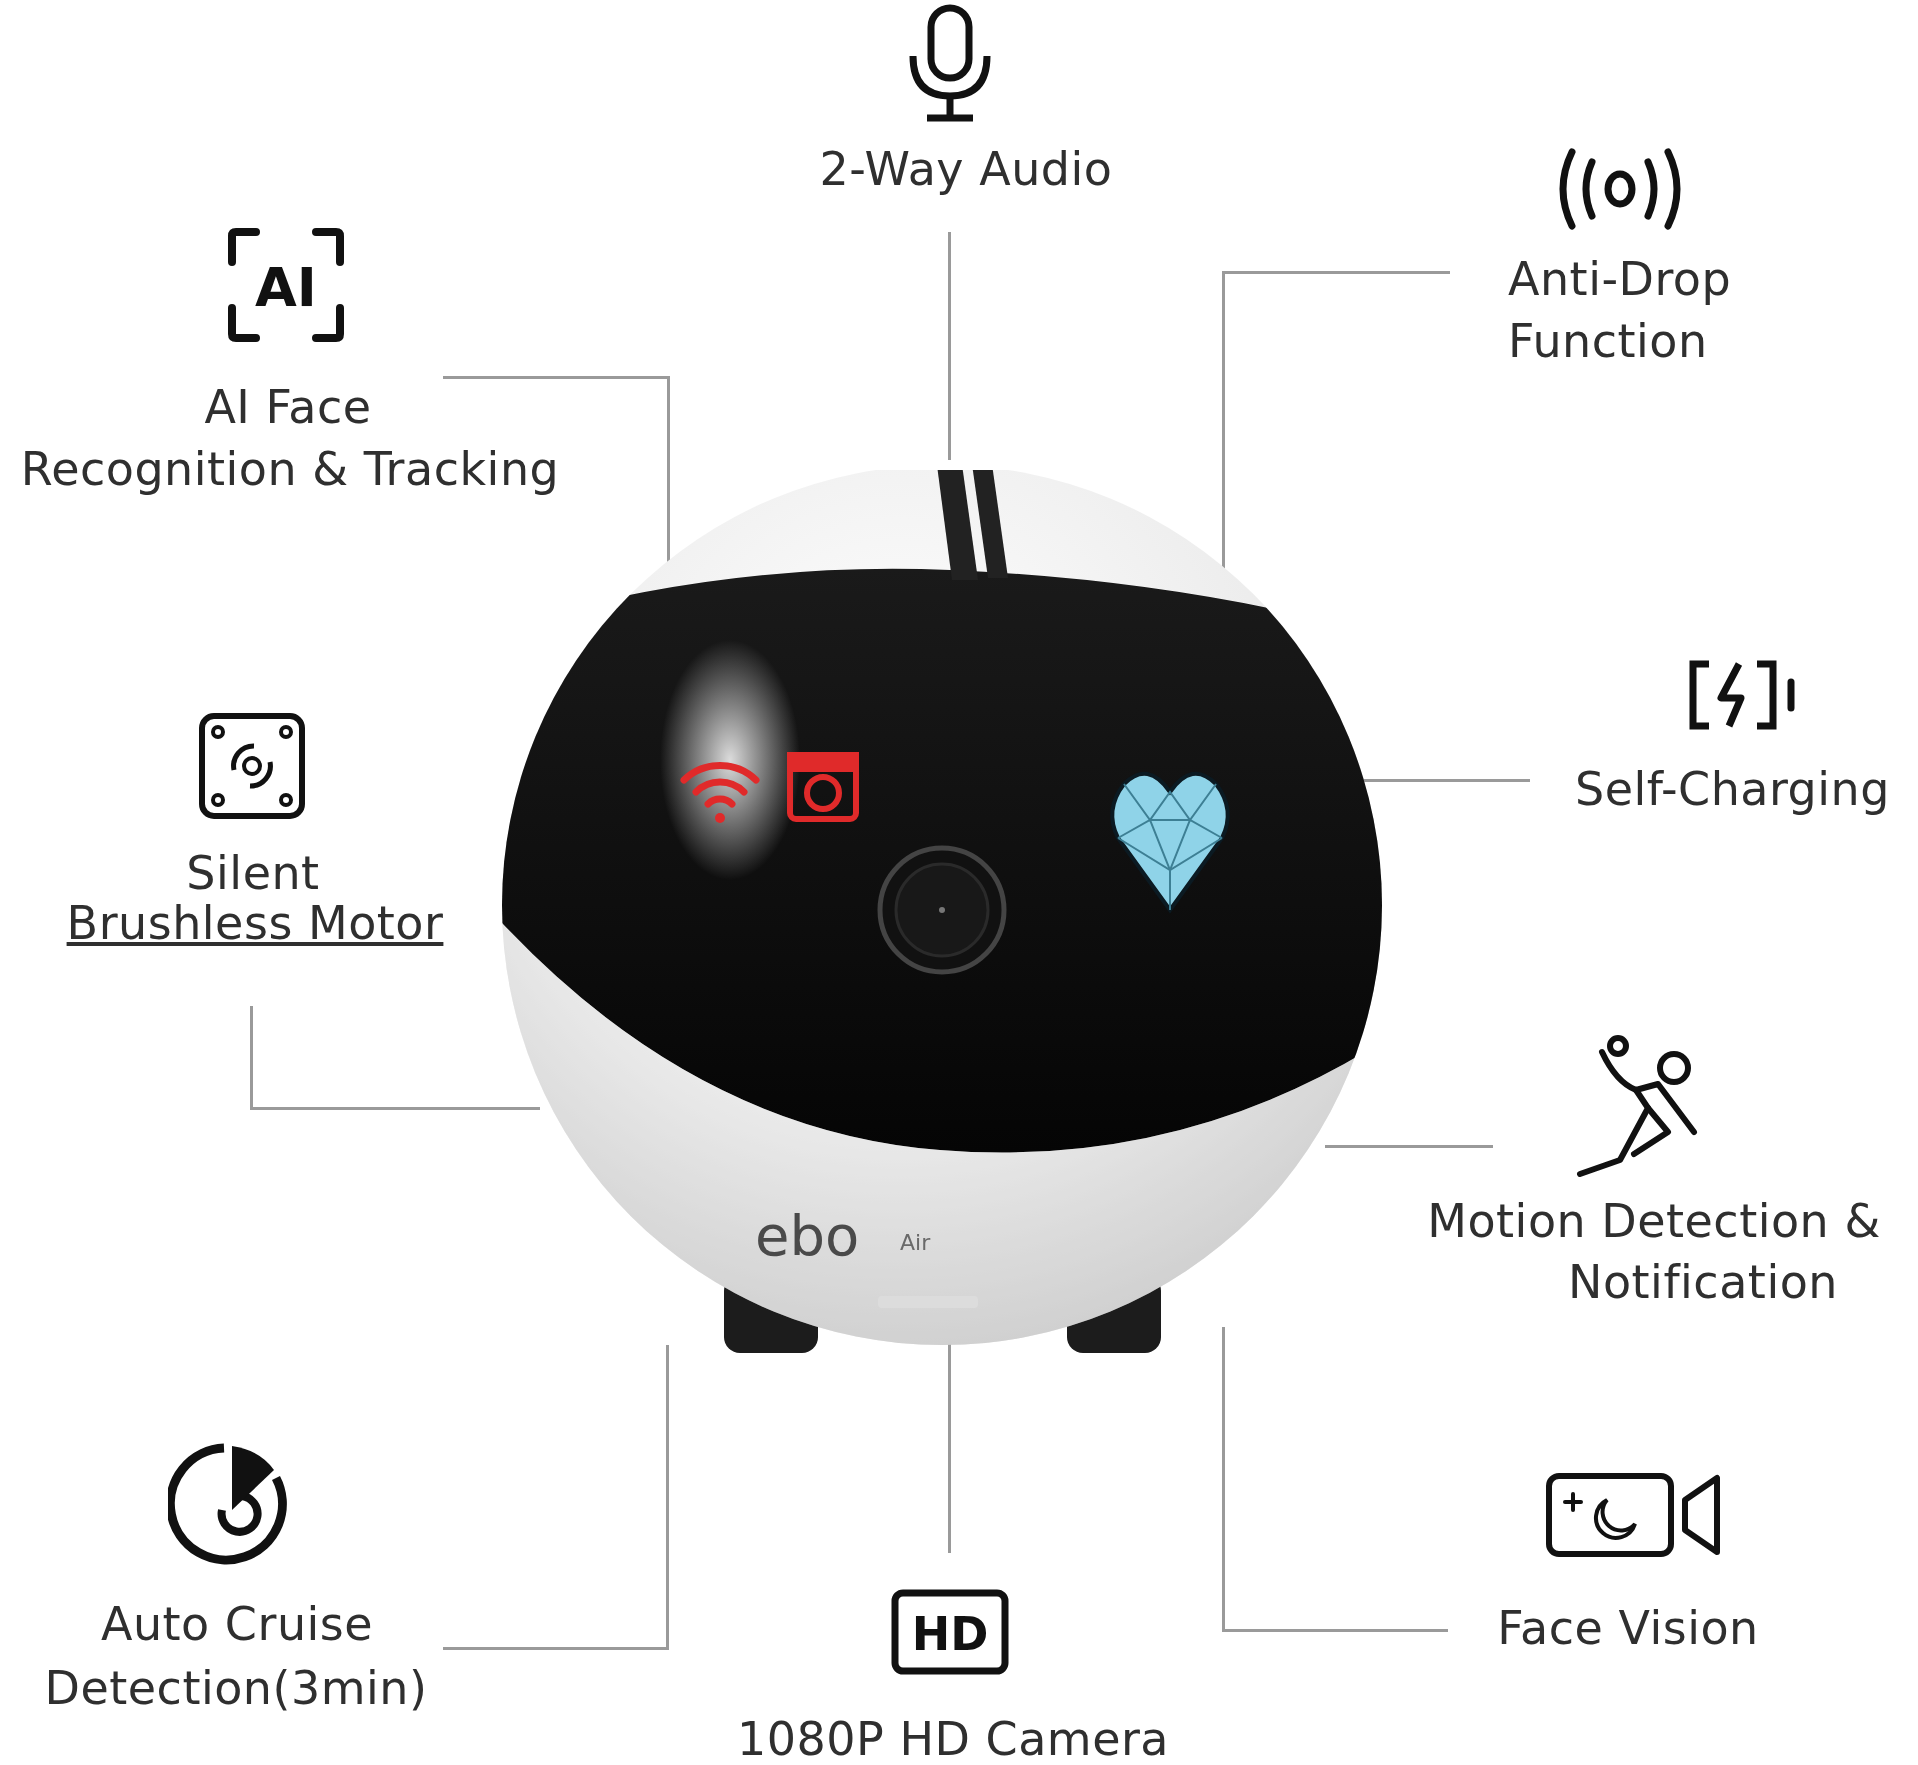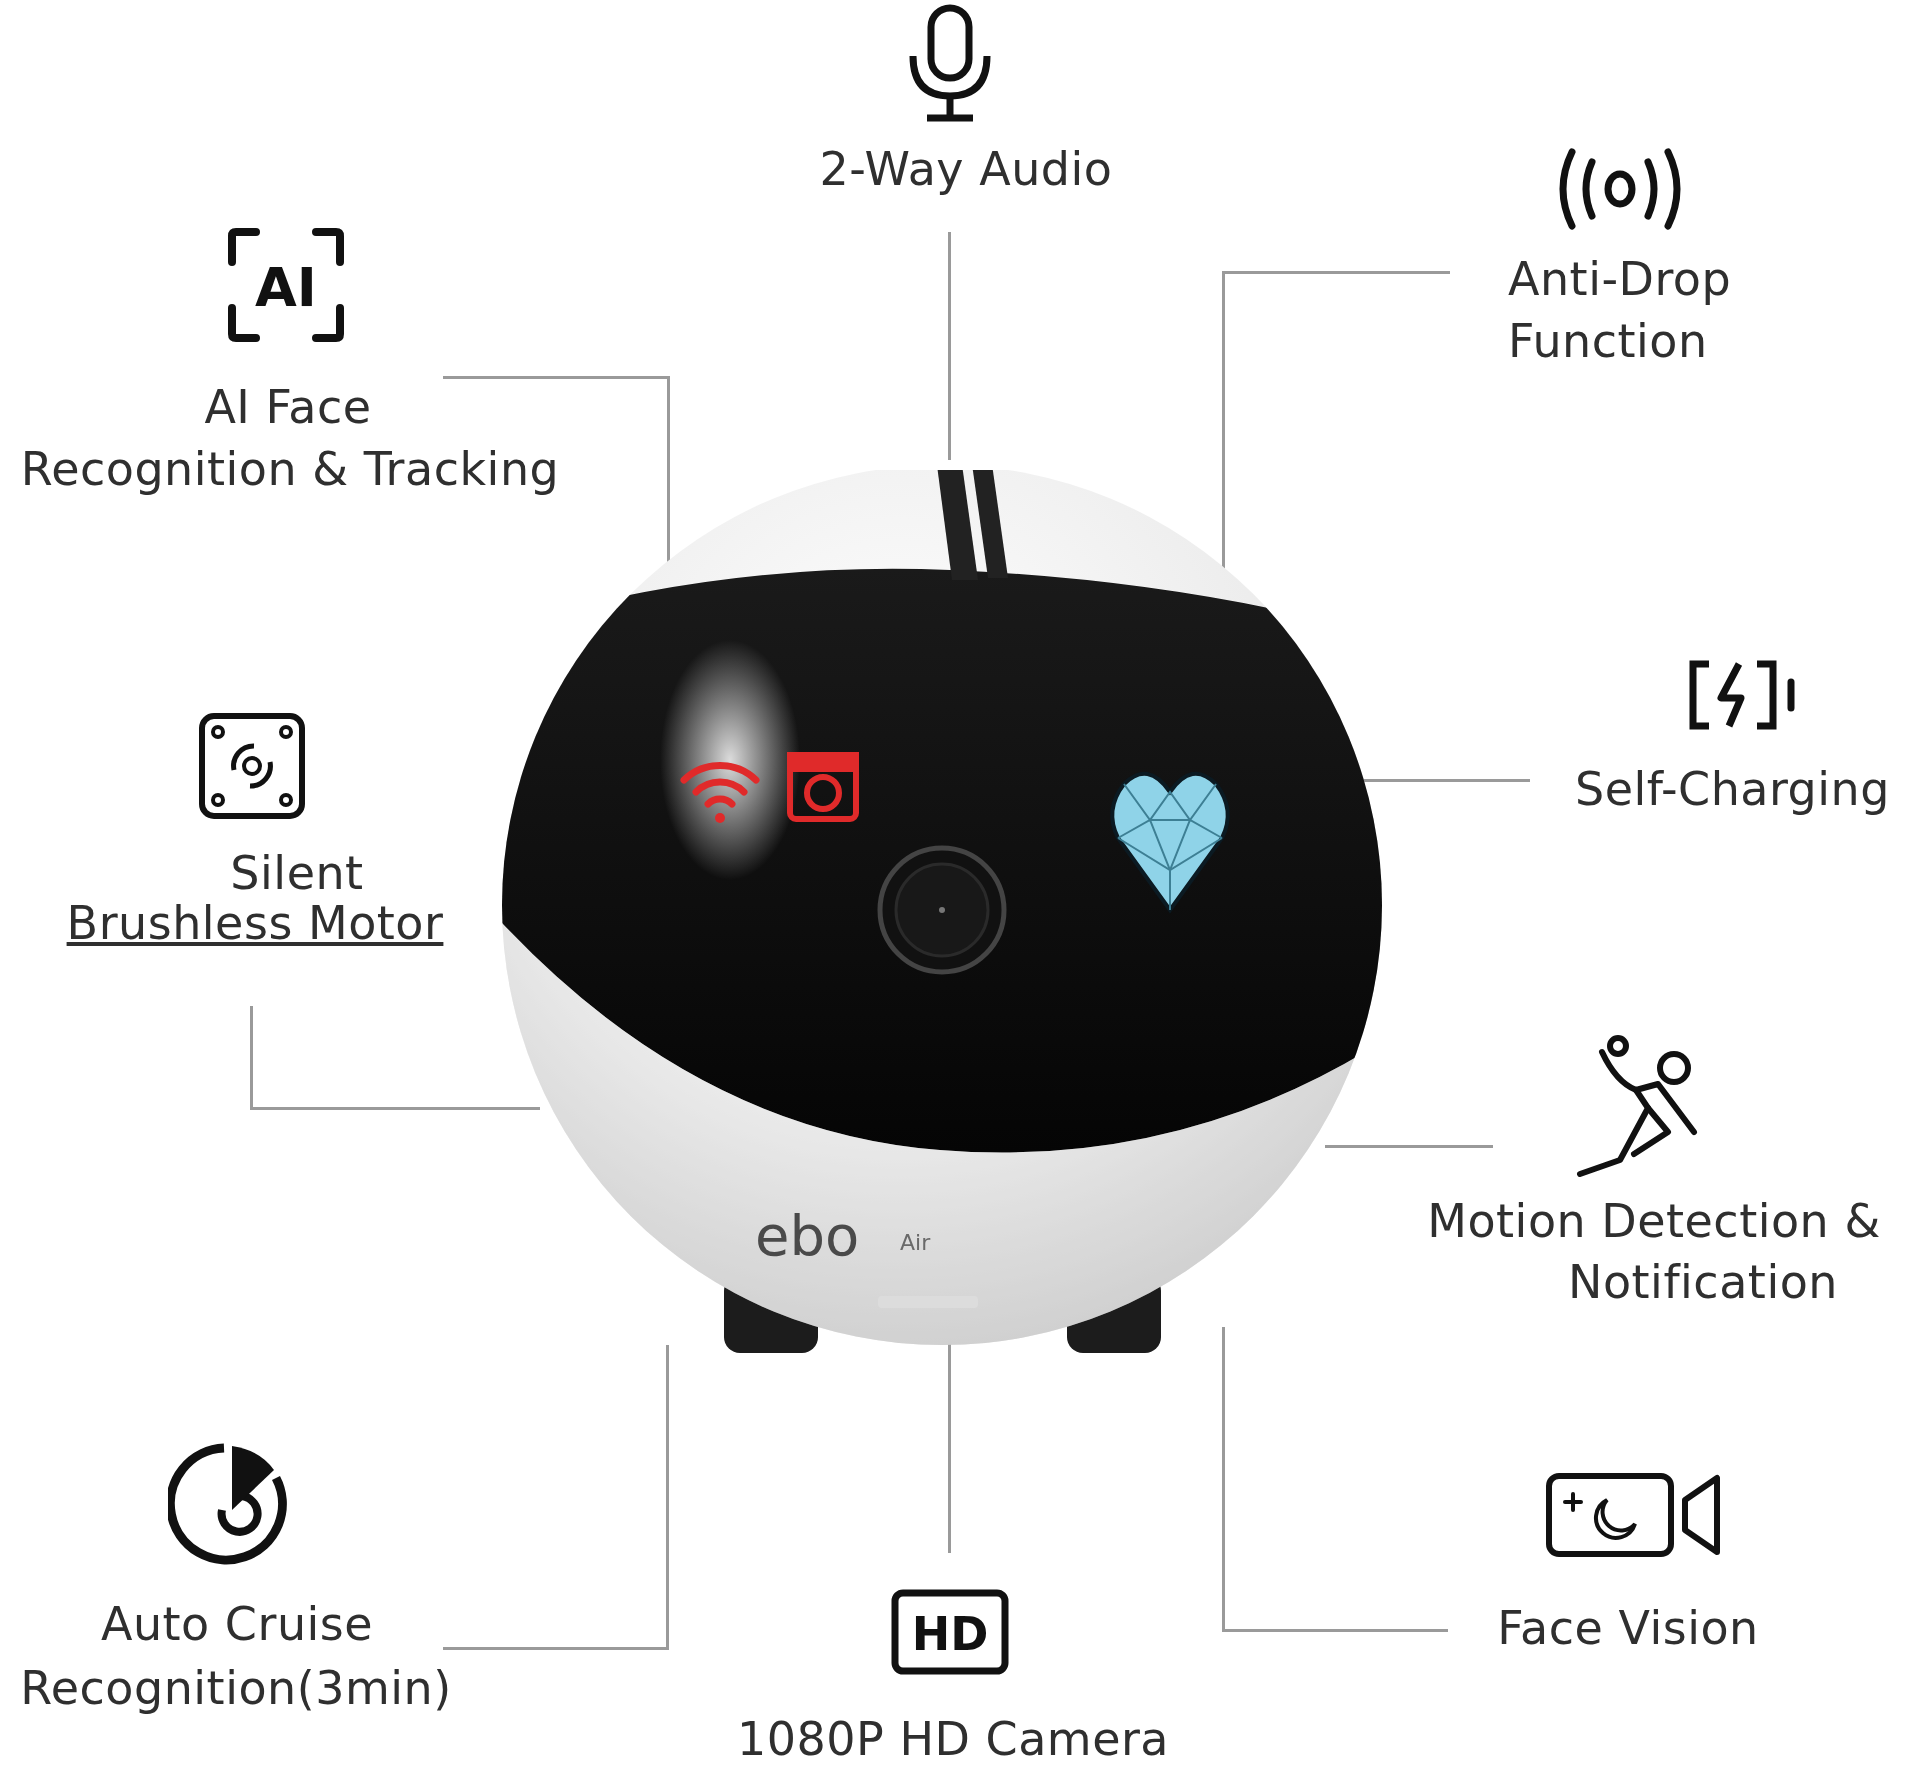--- a/index.html
+++ b/index.html
@@ -167,21 +167,21 @@
       <circle cx="20" cy="20" r="5"></circle>
         <circle cx="88" cy="20" r="5"></circle>
       <circle cx="20" cy="88" r="5"></circle>
         <circle cx="88" cy="88" r="5"></circle>
       <circle cx="54" cy="54" r="8"></circle>
       <path d="M36 58 A 20 20 0 0 1 56 34" stroke-width="5"></path>
       <path d="M72 50 A 20 20 0 0 1 52 74" stroke-width="5"></path>
     </g>
   </svg>
 </div>
-<div class="lbl c" style="left:253px;top:842px;margin-left:44px;">Silent</div>
+<div class="lbl c" style="left:253px;top:842px;">Silent</div>
 <div class="lbl c" style="left:255px;top:892px;text-decoration:underline;">Brushless Motor</div>
 
 <div class="abs" style="left:1576px;top:1032px;">
   <svg width="140" height="145" viewBox="0 0 140 145">
     <g fill="none" stroke="#111" stroke-width="6" stroke-linecap="round" stroke-linejoin="round">
       <circle cx="42" cy="14" r="8"></circle>
       <circle cx="98" cy="36" r="14"></circle>
       <path d="M26 20 Q 40 50 60 58 L 82 52 L 118 100"></path>
       <path d="M60 58 L 72 76 L 44 128 L 4 142"></path>
       <path d="M72 76 L 92 100 L 58 122"></path>
@@ -192,21 +192,21 @@
 <div class="lbl c" style="left:1655px;top:1251px;margin-left:48px;">Notification</div>
 
 <div class="abs" style="left:168px;top:1440px;">
   <svg width="128" height="128" viewBox="0 0 128 128">
     <path d="M56 8 A 56 56 0 1 0 108 38" fill="none" stroke="#111" stroke-width="9"></path>
     <path d="M54 70 A 18 18 0 1 0 74 56" fill="none" stroke="#111" stroke-width="8"></path>
     <path d="M64 6 L64 70 L106 30 Q 92 10 64 6 Z" fill="#111"></path>
   </svg>
 </div>
 <div class="lbl c" style="left:237px;top:1593px;">Auto Cruise</div>
-<div class="lbl c" style="left:236px;top:1657px;">Recognition(3min)</div>
+<div class="lbl c" style="left:236px;top:1657px;">Detection(3min)</div>
 
 <div class="abs" style="left:890px;top:1588px;">
   <svg width="120" height="88" viewBox="0 0 120 88">
     <rect x="5" y="5" width="110" height="78" rx="8" fill="none" stroke="#111" stroke-width="7"></rect>
     <text x="60" y="62" text-anchor="middle" font-size="46" font-weight="bold" fill="#111" font-family="'DejaVu Sans',sans-serif">HD</text>
   </svg>
 </div>
 <div class="lbl c" style="left:953px;top:1708px;">1080P HD Camera</div>
 
 <div class="abs" style="left:1545px;top:1470px;">

